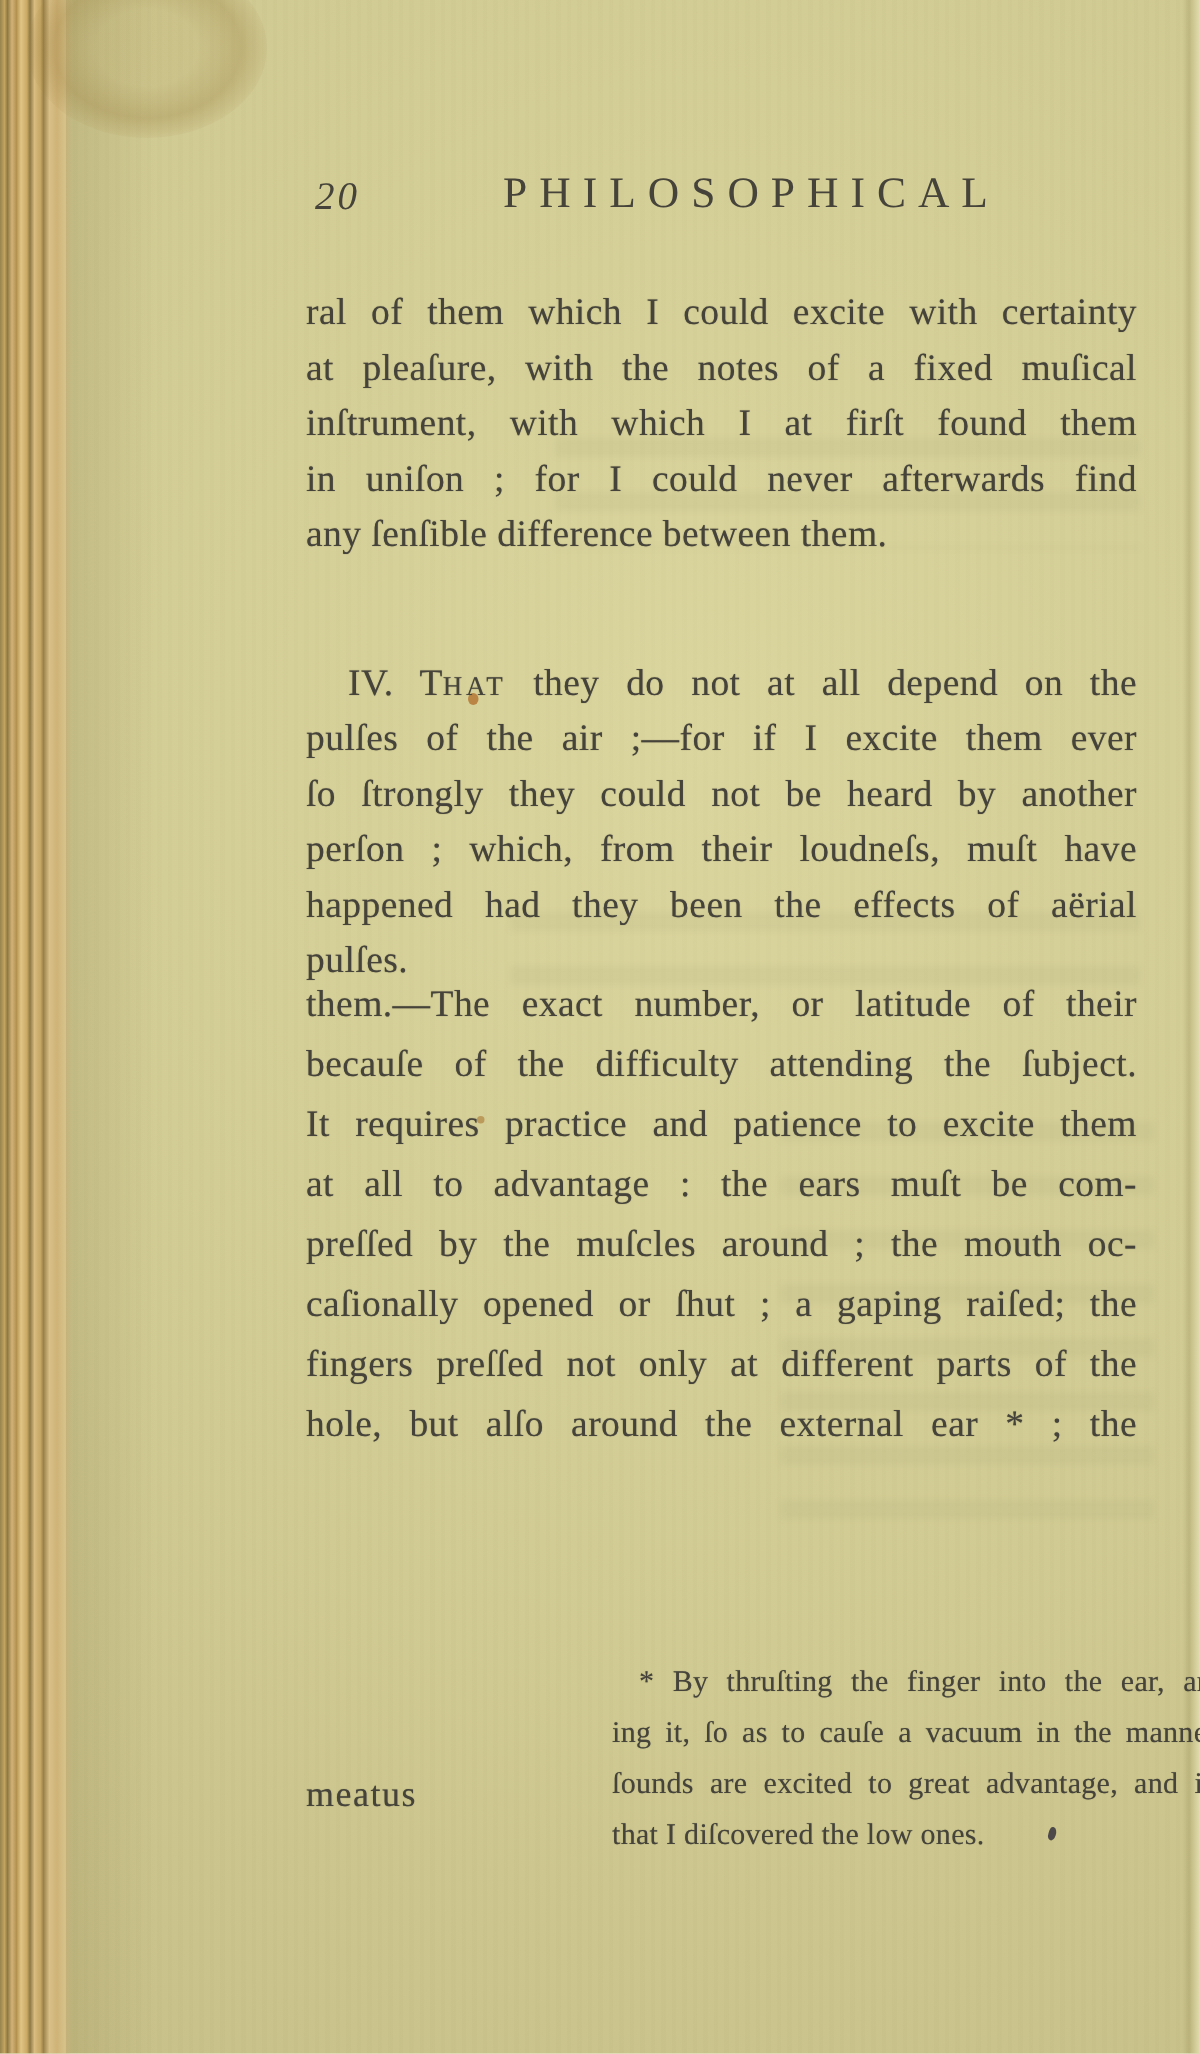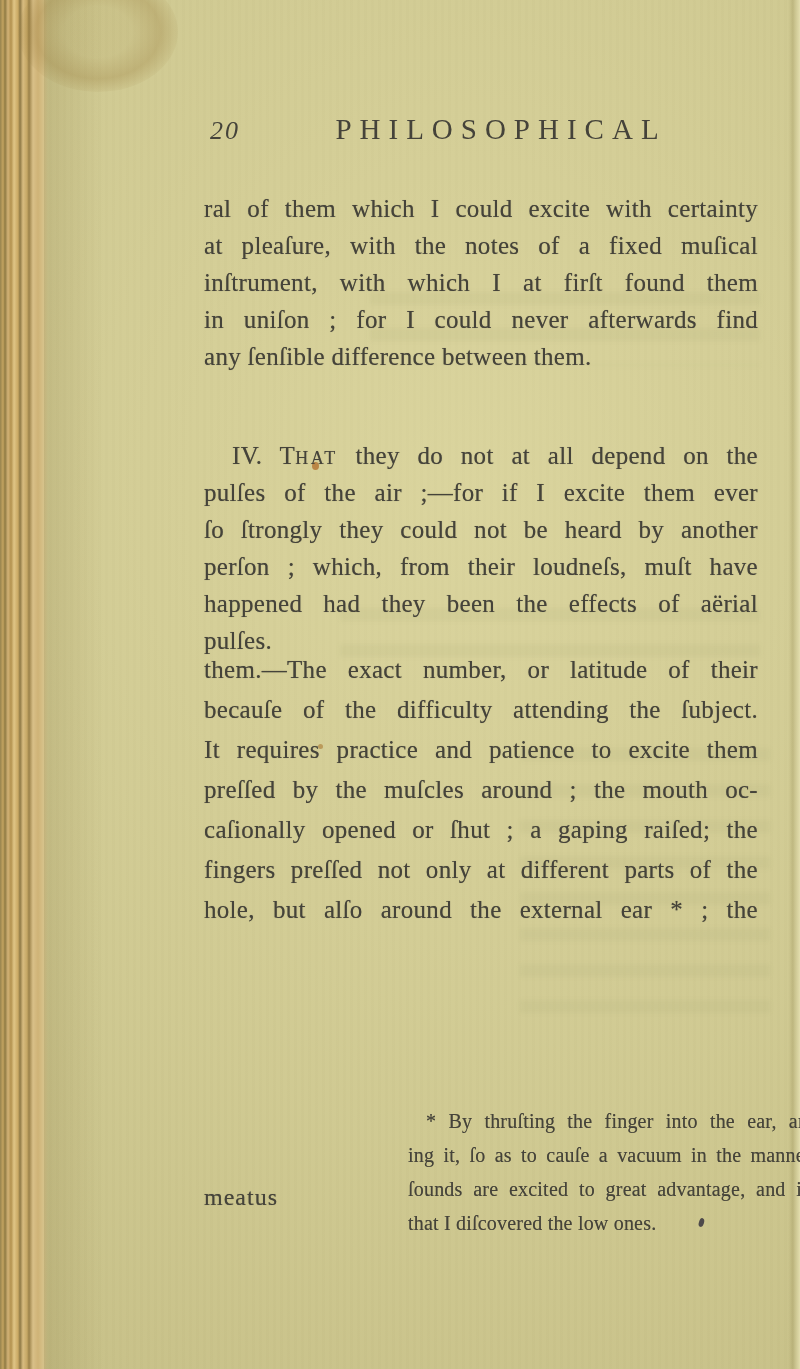--- a/index.html
+++ b/index.html
@@ -105,20 +105,21 @@
           <div class="line">pulſes of the air ;—for if I excite them ever</div>
           <div class="line">ſo ſtrongly they could not be heard by another</div>
           <div class="line">perſon ; which, from their loudneſs, muſt have</div>
           <div class="line">happened had they been the effects of aërial</div>
           <div class="line endline">pulſes.</div>
         </div>
         <div class="paragraph p3">
           <div class="line">them.—The exact number, or latitude of their</div>
           <div class="line">becauſe of the difficulty attending the ſubject.</div>
           <div class="line">It requires practice and patience to excite them</div>
+          <div class="line">at all to advantage : the ears muſt be com-</div>
           <div class="line">preſſed by the muſcles around ; the mouth oc-</div>
           <div class="line">caſionally opened or ſhut ; a gaping raiſed; the</div>
           <div class="line">fingers preſſed not only at different parts of the</div>
           <div class="line">hole, but alſo around the external ear * ; the</div>
         </div>
       </div>
     <div class="footnote" id="footnote">
         <div class="line indent">* By thruſting the finger into the ear, and then withdraw-</div>
         <div class="line">ing it, ſo as to cauſe a vacuum in the manner of a ſyphon, the</div>
         <div class="line">ſounds are excited to great advantage, and in this way it was</div>

